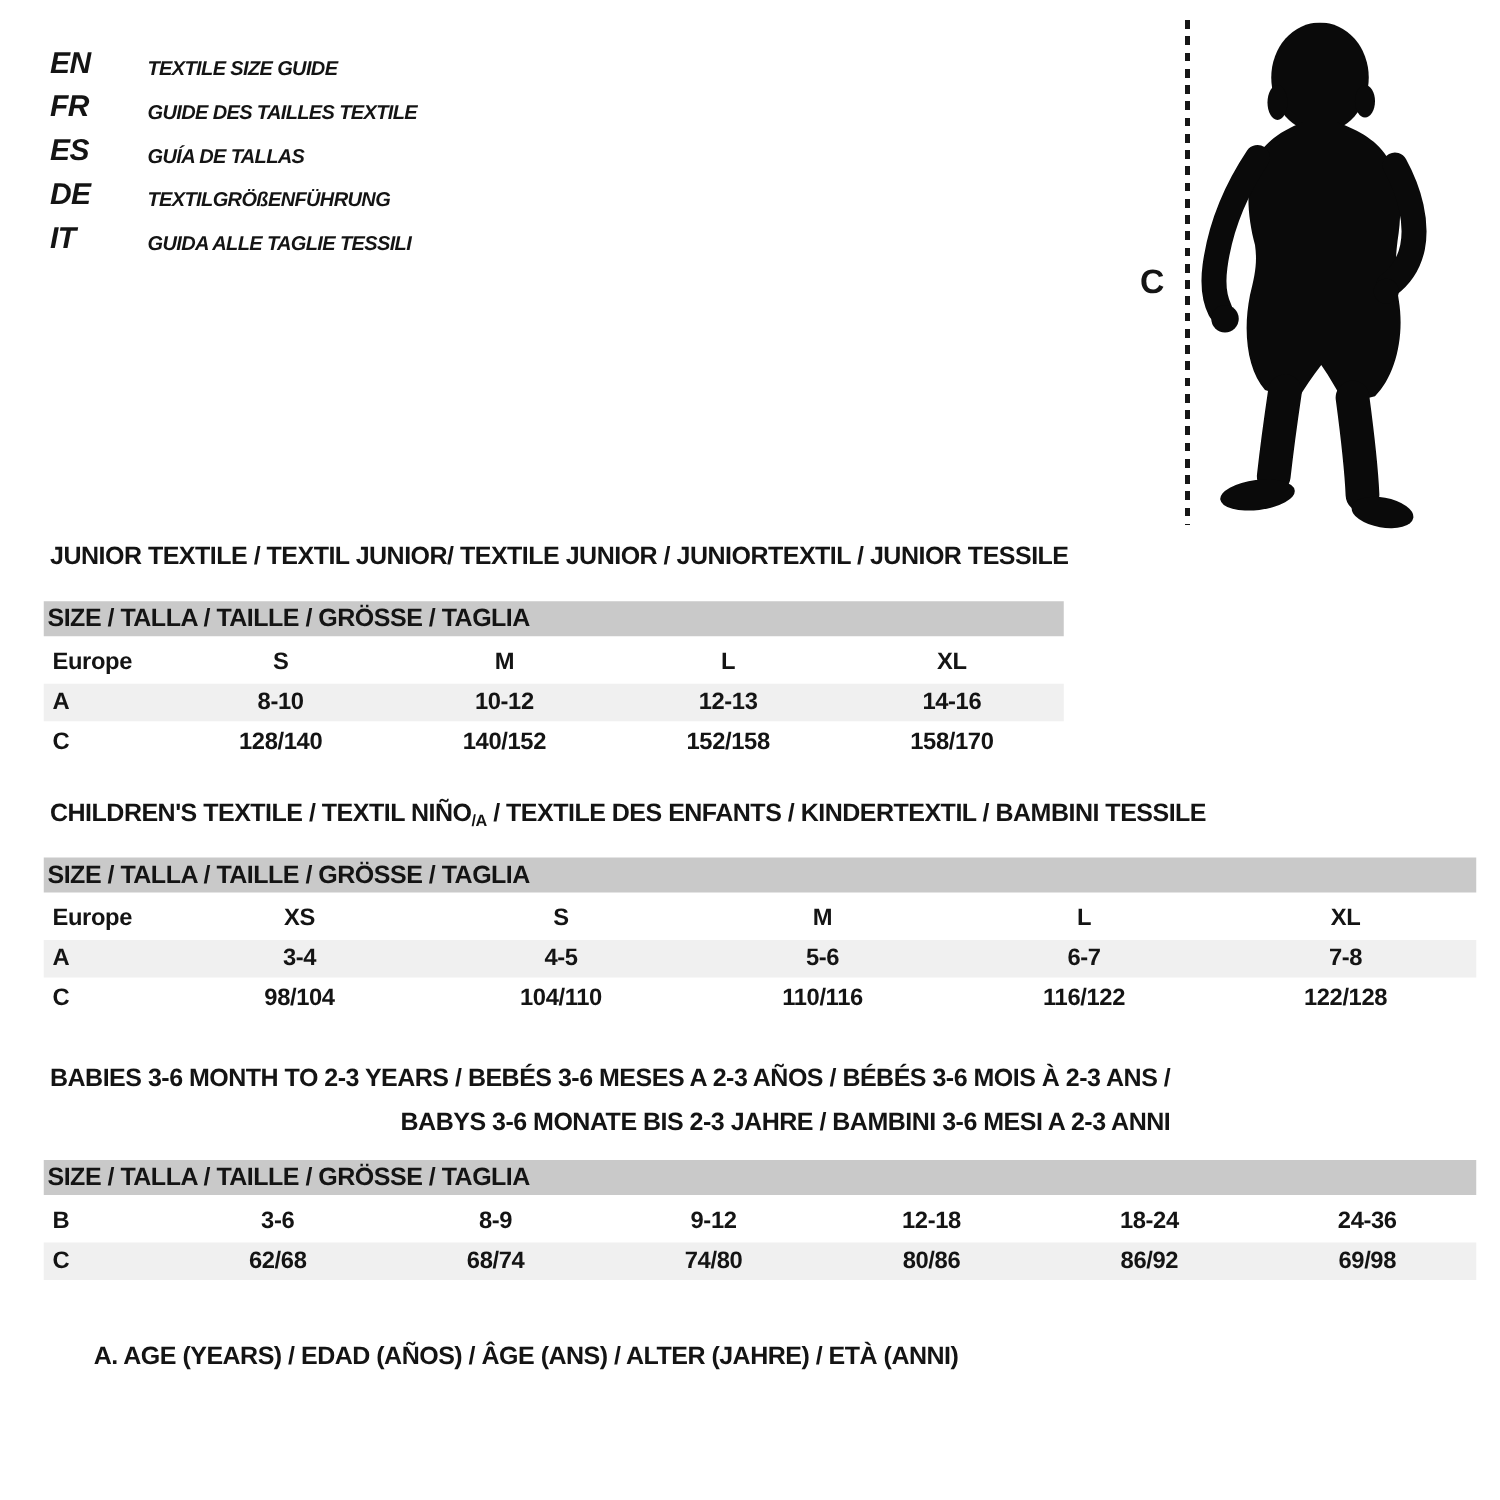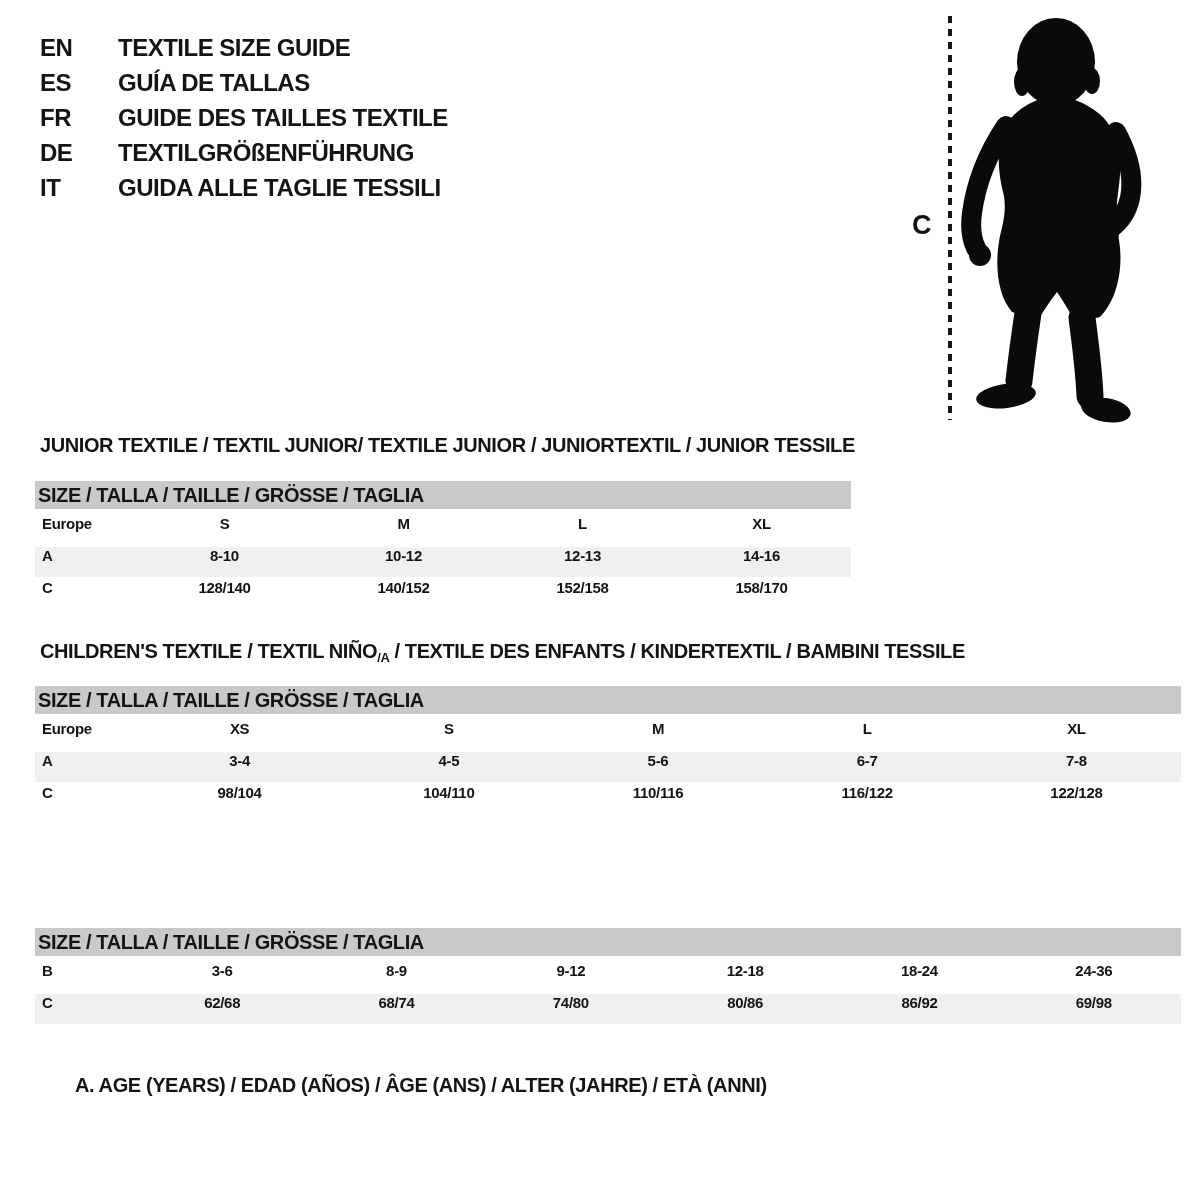--- a/index.html
+++ b/index.html
@@ -6,23 +6,23 @@
   html, body { width: 1200px; height: 1200px; }
   body {
     background: #ffffff;
     font-family: "Liberation Sans", "DejaVu Sans", sans-serif;
     color: #141414;
   }
   .page { position: relative; width: 1200px; height: 1200px; background: #ffffff; overflow: hidden; }
 
   
   .lang-block { position: absolute; left: 40px; top: 30px; }
-  .lang-row { display: flex; height: 35px; align-items: center; }
+  .lang-row { display: flex; height: 35px; align-items: flex-end; font-style: italic; }
   .lang-code { width: 78px; font-size: 24px; font-weight: 700; letter-spacing: -0.5px; }
-  .lang-title { font-size: 24px; font-weight: 700; letter-spacing: -0.5px; white-space: nowrap; }
+  .lang-title { font-size: 16px; font-weight: 700; letter-spacing: -0.5px; white-space: nowrap; }
 
   
   .height-line {
     position: absolute; left: 948px; top: 16px; width: 4px; height: 404px;
     background: repeating-linear-gradient(to bottom, #161616 0 7px, transparent 7px 13px);
   }
   .height-label { position: absolute; left: 912px; top: 210px; font-size: 27px; font-weight: 700; }
   .toddler-svg { position: absolute; left: 958px; top: 18px; width: 185px; height: 412px; }
 
   
@@ -39,22 +39,22 @@
   .size-table { position: absolute; left: 35px; }
   .t-junior { top: 481px; width: 816px; }
   .t-children { top: 686px; width: 1146px; }
   .t-babies { top: 928px; width: 1146px; }
   .table-header {
     height: 28px; background: #c9c9c9; font-size: 20px; font-weight: 700;
     letter-spacing: -0.4px; line-height: 28px; padding-left: 3px; margin-bottom: 6px;
     white-space: nowrap; overflow: hidden;
   }
   .trow {
-    display: flex; height: 30px; align-items: flex-start; margin-bottom: 2px;
-    font-size: 15px; font-weight: 700; letter-spacing: -0.3px;
+    display: flex; height: 30px; align-items: center; margin-bottom: 2px;
+    font-size: 19px; font-weight: 700; letter-spacing: -0.3px;
   }
   .trow.shaded { background: #f0f0f0; }
   .trow .c0 { width: 100px; padding-left: 7px; text-align: left; }
   .trow .c { flex: 1; text-align: center; }
 
   
   .legend { position: absolute; left: 40px; top: 1068px; margin-left: 35px; }
   .legend-line {
     font-size: 20px; font-weight: 700; letter-spacing: -0.4px;
     line-height: 34px; white-space: nowrap;
@@ -64,26 +64,26 @@
 <body>
 
 <div class="page">
 
   <div class="lang-block">
     <div class="lang-row">
       <span class="lang-code">EN</span>
       <span class="lang-title">TEXTILE SIZE GUIDE</span>
     </div>
     <div class="lang-row">
+      <span class="lang-code">FR</span>
+      <span class="lang-title">GUIDE DES TAILLES TEXTILE</span>
+    </div>
+    <div class="lang-row">
       <span class="lang-code">ES</span>
       <span class="lang-title">GUÍA DE TALLAS</span>
-    </div>
-    <div class="lang-row">
-      <span class="lang-code">FR</span>
-      <span class="lang-title">GUIDE DES TAILLES TEXTILE</span>
     </div>
     <div class="lang-row">
       <span class="lang-code">DE</span>
       <span class="lang-title">TEXTILGRÖßENFÜHRUNG</span>
     </div>
     <div class="lang-row">
       <span class="lang-code">IT</span>
       <span class="lang-title">GUIDA ALLE TAGLIE TESSILI</span>
     </div>
   </div>
@@ -157,20 +157,24 @@
     <div class="trow">
       <span class="c0">C</span>
       <span class="c">98/104</span>
       <span class="c">104/110</span>
       <span class="c">110/116</span>
       <span class="c">116/122</span>
       <span class="c">122/128</span>
     </div>
   </div>
 
+  <div class="section-heading h-babies">
+    <div>BABIES 3-6 MONTH TO 2-3 YEARS / BEBÉS 3-6 MESES A 2-3 AÑOS / BÉBÉS 3-6 MOIS À 2-3 ANS /</div>
+    <div>BABYS 3-6 MONATE BIS 2-3 JAHRE / BAMBINI 3-6 MESI A 2-3 ANNI</div>
+  </div>
   <div class="size-table t-babies">
     <div class="table-header">SIZE / TALLA / TAILLE / GRÖSSE / TAGLIA</div>
     <div class="trow">
       <span class="c0">B</span>
       <span class="c">3-6</span>
       <span class="c">8-9</span>
       <span class="c">9-12</span>
       <span class="c">12-18</span>
       <span class="c">18-24</span>
       <span class="c">24-36</span>

